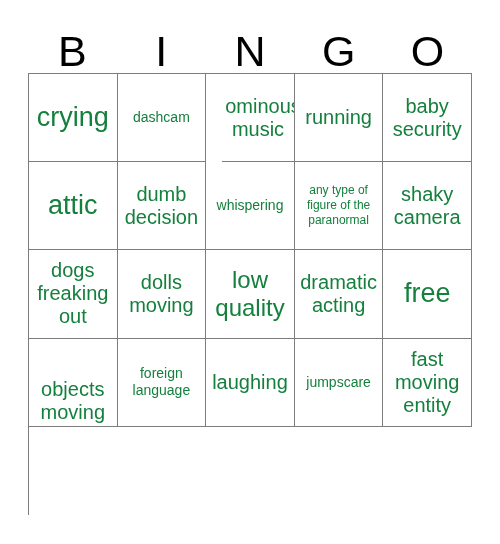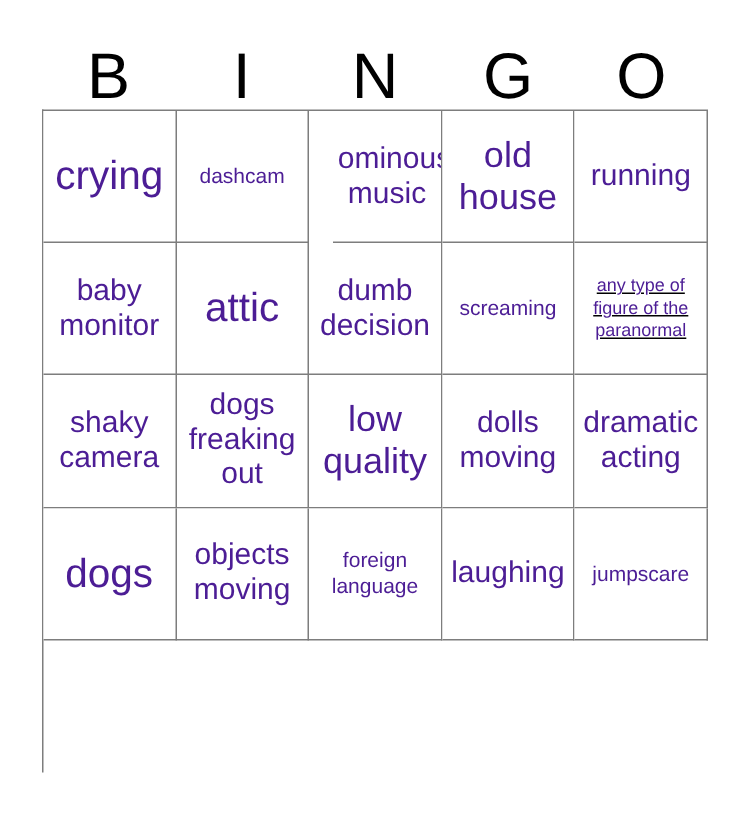--- a/index.html
+++ b/index.html
@@ -66,21 +66,21 @@
     align-items: center;
     justify-content: center;
     text-align: center;
     padding: 2px 3px;
     overflow: hidden;
     background: #ffffff;
   }
   .cell-text {
     display: block;
     width: 100%;
-    color: #4c1d95;
+    color: #15803d;
   }
 
   
   .fs-xl   { font-size: 27px; line-height: 31px; }
   .fs-lg   { font-size: 24px; line-height: 28px; }
   .fs-md   { font-size: 20px; line-height: 23px; }
   .fs-xs   { font-size: 14px; line-height: 17px; }
   .fs-xxs  { font-size: 12px; line-height: 15px; }
 </style>
 </head>
@@ -99,70 +99,70 @@
   <div id="grid" style="border-top-color: rgb(125, 125, 125); border-left-color: rgb(125, 125, 125);">
     <div class="cell" style="border-right-color: rgb(125, 125, 125); border-bottom-color: rgb(125, 125, 125);">
         <span class="cell-text fs-xl">crying</span>
       </div>
     <div class="cell" style="border-right-color: rgb(125, 125, 125); border-bottom-color: rgb(125, 125, 125);">
         <span class="cell-text fs-xs">dashcam</span>
       </div>
     <div class="cell" style="border-right-color: rgb(125, 125, 125); border-bottom-color: rgb(125, 125, 125); margin-left: 16px;">
         <span class="cell-text fs-md">ominous music</span>
       </div>
-    <div class="cell" style="border-right-color: rgb(125, 125, 125); border-bottom-color: rgb(125, 125, 125);">
-        <span class="cell-text fs-lg">old house</span>
-      </div>
 
     <div class="cell" style="border-right-color: rgb(125, 125, 125); border-bottom-color: rgb(125, 125, 125);">
         <span class="cell-text fs-md">running</span>
       </div>
     <div class="cell" style="border-right-color: rgb(125, 125, 125); border-bottom-color: rgb(125, 125, 125);">
-        <span class="cell-text fs-md">baby monitor</span>
+        <span class="cell-text fs-md">baby security</span>
       </div>
     <div class="cell" style="border-right-color: rgb(125, 125, 125); border-bottom-color: rgb(125, 125, 125);">
         <span class="cell-text fs-xl">attic</span>
       </div>
     <div class="cell" style="border-right-color: rgb(125, 125, 125); border-bottom-color: rgb(125, 125, 125);">
         <span class="cell-text fs-md">dumb decision</span>
       </div>
     <div class="cell" style="border-right-color: rgb(125, 125, 125); border-bottom-color: rgb(125, 125, 125);">
-        <span class="cell-text fs-xs">screaming</span>
+        <span class="cell-text fs-xs">whispering</span>
       </div>
 
-    <div class="cell" style="border-right-color: rgb(125, 125, 125); border-bottom-color: rgb(125, 125, 125); text-decoration: underline;">
+    <div class="cell" style="border-right-color: rgb(125, 125, 125); border-bottom-color: rgb(125, 125, 125);">
         <span class="cell-text fs-xxs">any type of figure of the paranormal</span>
       </div>
     <div class="cell" style="border-right-color: rgb(125, 125, 125); border-bottom-color: rgb(125, 125, 125);">
         <span class="cell-text fs-md">shaky camera</span>
       </div>
     <div class="cell" style="border-right-color: rgb(125, 125, 125); border-bottom-color: rgb(125, 125, 125);">
         <span class="cell-text fs-md">dogs freaking out</span>
       </div>
     <div class="cell" style="border-right-color: rgb(125, 125, 125); border-bottom-color: rgb(125, 125, 125);">
-        <span class="cell-text fs-lg">low quality</span>
+        <span class="cell-text fs-md">dolls moving</span>
       </div>
     <div class="cell" style="border-right-color: rgb(125, 125, 125); border-bottom-color: rgb(125, 125, 125);">
-        <span class="cell-text fs-md">dolls moving</span>
+        <span class="cell-text fs-lg">low quality</span>
       </div>
 
     <div class="cell" style="border-right-color: rgb(125, 125, 125); border-bottom-color: rgb(125, 125, 125);">
         <span class="cell-text fs-md">dramatic acting</span>
       </div>
     <div class="cell" style="border-right-color: rgb(125, 125, 125); border-bottom-color: rgb(125, 125, 125);">
-        <span class="cell-text fs-xl">dogs</span>
+        <span class="cell-text fs-xl">free</span>
       </div>
-    <div class="cell" style="border-right-color: rgb(125, 125, 125); border-bottom-color: rgb(125, 125, 125);">
+    <div class="cell" style="border-right-color: rgb(125, 125, 125); border-bottom-color: rgb(125, 125, 125); align-items: flex-end;">
         <span class="cell-text fs-md">objects moving</span>
       </div>
     <div class="cell" style="border-right-color: rgb(125, 125, 125); border-bottom-color: rgb(125, 125, 125);">
         <span class="cell-text fs-xs">foreign language</span>
       </div>
 
     <div class="cell" style="border-right-color: rgb(125, 125, 125); border-bottom-color: rgb(125, 125, 125);">
         <span class="cell-text fs-md">laughing</span>
       </div>
     <div class="cell" style="border-right-color: rgb(125, 125, 125); border-bottom-color: rgb(125, 125, 125);">
         <span class="cell-text fs-xs">jumpscare</span>
       </div>
+    <div class="cell" style="border-right-color: rgb(125, 125, 125); border-bottom-color: rgb(125, 125, 125);">
+        <span class="cell-text fs-md">fast moving entity</span>
+      </div>
   </div>
 
 </div>
 
 </body></html>

